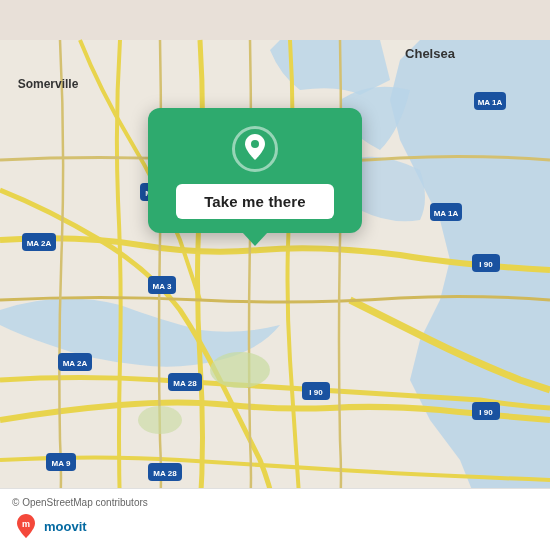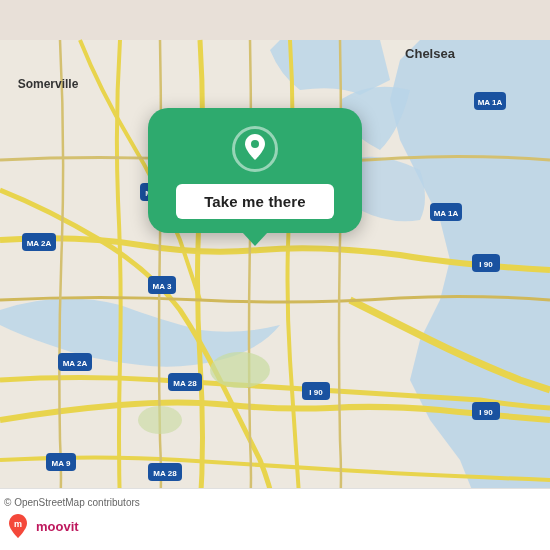--- a/index.html
+++ b/index.html
@@ -25,21 +25,21 @@
       width: 100%; height: 100%;
     }
 
     
     #popup-card {
       position: absolute;
       top: 108px;
       left: 148px;
       width: 214px;
       background: #2eaa6e;
-      border-radius: 20px;
+      border-radius: 12px;
       display: flex;
       flex-direction: column;
       align-items: center;
       padding: 18px 20px 14px 20px;
       box-shadow: 0 4px 18px rgba(0,0,0,0.28);
       z-index: 10;
     }
 
     #popup-card::after {
       content: '';
@@ -76,21 +76,21 @@
       white-space: nowrap;
     }
 
     
     #bottom-bar {
       position: absolute;
       bottom: 0;
       left: 0;
       width: 100%;
       background: white;
-      padding: 8px 12px 10px 4px;
+      padding: 8px 12px 10px 12px;
       z-index: 10;
       border-top: 1px solid #e0e0e0;
     }
 
     #attribution {
       font-size: 10px;
       color: #666;
       margin-bottom: 4px;
     }
 
@@ -216,17 +216,17 @@
 
   <div id="bottom-bar">
     <div id="attribution">© OpenStreetMap contributors</div>
     <div id="location-name-row">
       <div id="moovit-logo">
 
         <svg id="moovit-icon" viewBox="0 0 28 28" xmlns="http://www.w3.org/2000/svg">
           <path d="M14 2C9 2 5 6.2 5 11.4C5 17 14 26 14 26C14 26 23 17 23 11.4C23 6.2 19 2 14 2Z" fill="#f4483a"></path>
           <text x="14" y="15" text-anchor="middle" fill="white" font-size="9" font-weight="bold">m</text>
         </svg>
-        <span style="font-size:13px;font-weight:700;color:#be185d;">moovit</span>
+        <span style="font-size:13px;font-weight:700;color:#0369a1;">moovit</span>
       </div>
     </div>
   </div>
 </div>
 
 </body></html>

